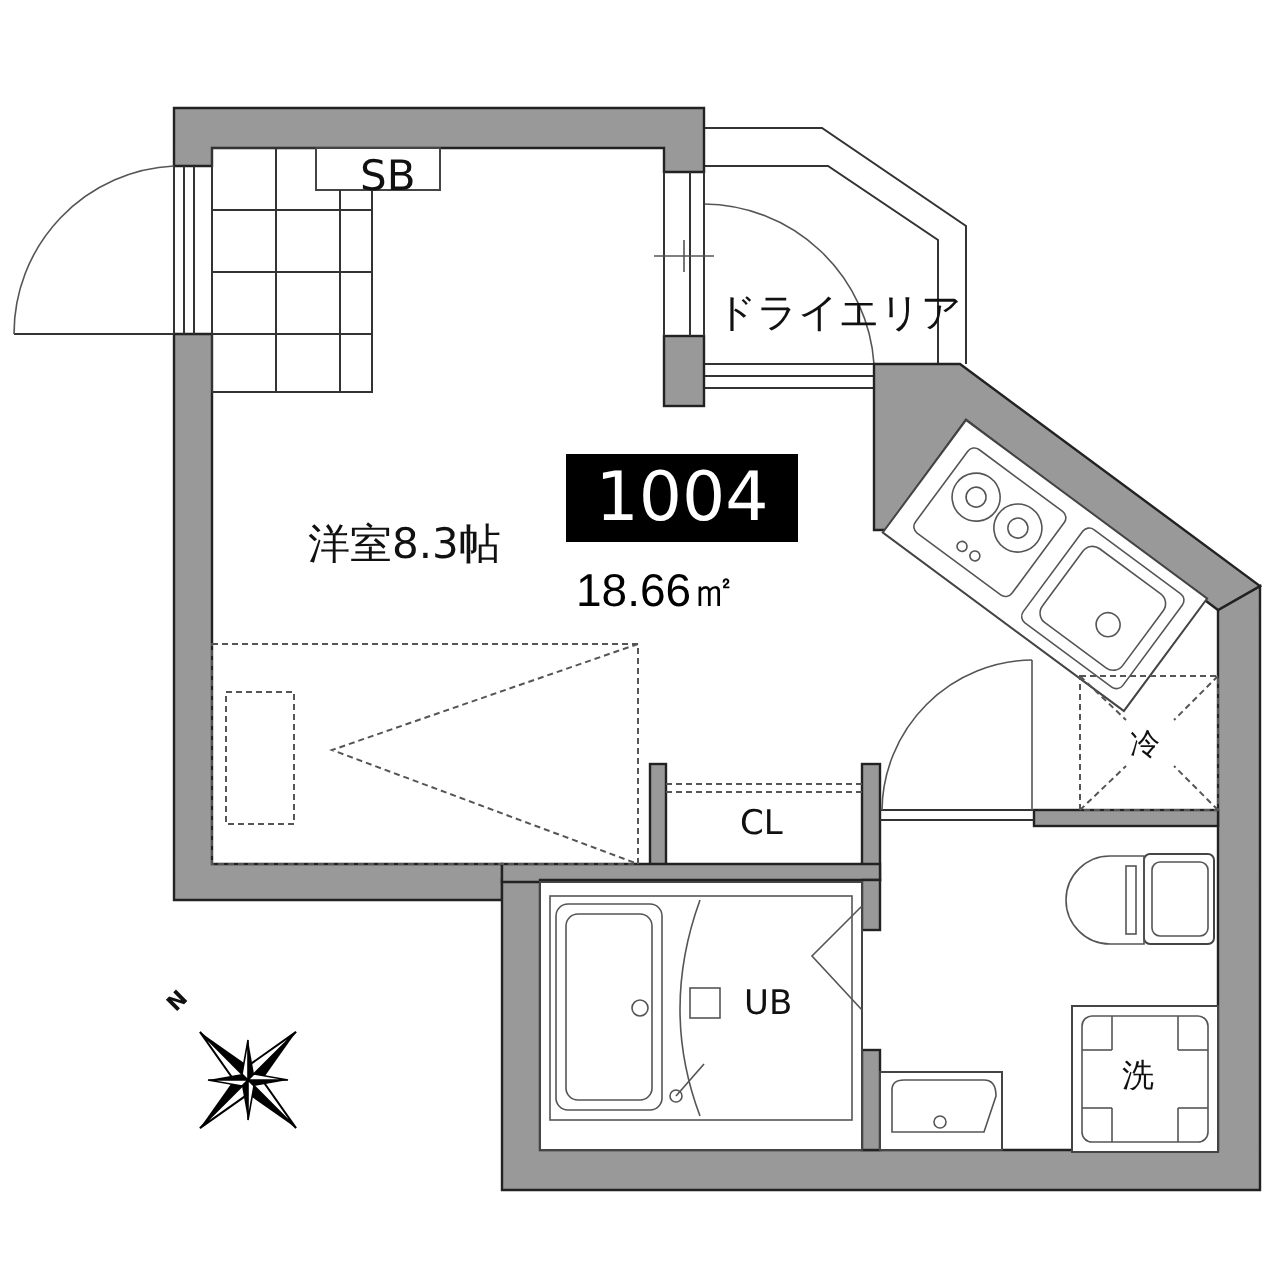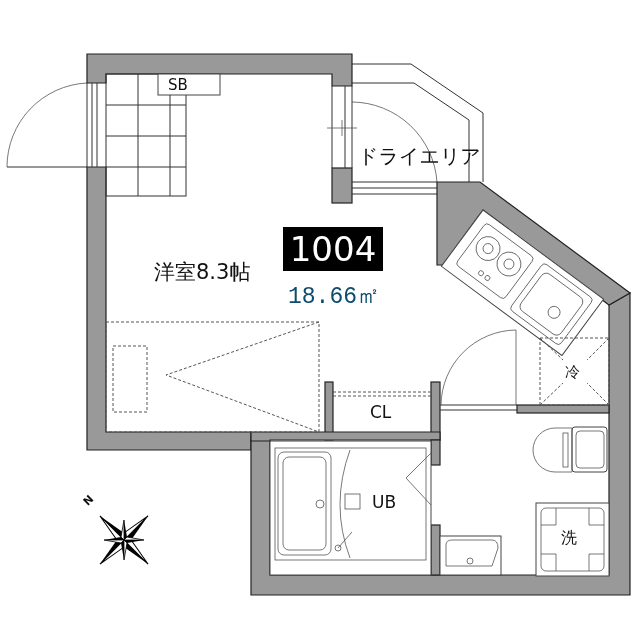--- a/index.html
+++ b/index.html
@@ -4,22 +4,22 @@
   <style>
     html, body { margin: 0; padding: 0; background: #ffffff; }
     body { width: 640px; height: 640px; overflow: hidden; position: relative; }
     svg { position: absolute; left: 0; top: 0; }
     .wall { fill: #999999; stroke: #222222; stroke-width: 1.2; }
     .line { fill: none; stroke: #333333; stroke-width: 1; }
     .thin { fill: none; stroke: #555555; stroke-width: 0.8; }
     .dash { fill: none; stroke: #555555; stroke-width: 1; stroke-dasharray: 3 2; }
     .fix { fill: #ffffff; stroke: #444444; stroke-width: 1; }
     .room-label { position: absolute; font-family: "DejaVu Sans", sans-serif; color: #111; white-space: nowrap; }
-    #unit-number { position: absolute; left: 283px; top: 227px; width: 100px; height: 44px; background: #000; color: #fff; font-family: "DejaVu Sans", sans-serif; font-size: 34px; text-align: center; line-height: 44px; }
-    #unit-area { position: absolute; left: 288px; top: 280px; font-family: Liberation Mono, monospace; font-size: 23px; color: #0c4a6e; }
+    #unit-number { position: absolute; left: 283px; top: 227px; width: 116px; height: 44px; background: #000; color: #fff; font-family: "DejaVu Sans", sans-serif; font-size: 34px; text-align: center; line-height: 44px; }
+    #unit-area { position: absolute; left: 288px; top: 280px; font-family: Liberation Sans, sans-serif; font-size: 23px; color: #000000; }
   </style>
 </head>
 <body>
 
 <svg width="640" height="640" viewBox="0 0 640 640">
 
   <g>
     <polyline class="line" points="352,64 411,64 483,113 483,182"></polyline>
     <polyline class="line" points="352,83 414,83 469,120 469,182"></polyline>
     <line class="line" x1="352" y1="182" x2="437" y2="182"></line>
@@ -175,21 +175,21 @@
       <polygon points="20,0 3,3 0,0" fill="#000"></polygon>
       <polygon points="20,0 3,-3 0,0" fill="#fff" stroke="#000" stroke-width="0.8"></polygon>
       <polygon points="0,20 -3,3 0,0" fill="#000"></polygon>
       <polygon points="0,20 3,3 0,0" fill="#fff" stroke="#000" stroke-width="0.8"></polygon>
       <polygon points="-20,0 -3,-3 0,0" fill="#000"></polygon>
       <polygon points="-20,0 -3,3 0,0" fill="#fff" stroke="#000" stroke-width="0.8"></polygon>
     </g>
   </g>
 </svg>
 
-<div class="room-label" style="left:168px;top:76px;font-size:15px;">SB</div>
+<div class="room-label" style="left:180px;top:76px;font-size:21px;">SB</div>
 <div class="room-label" style="left:358px;top:143px;font-size:20px;">ドライエリア</div>
 <div id="unit-number">1004</div>
 <div id="unit-area">18.66㎡</div>
 <div class="room-label" style="left:130px;top:258px;font-size:21px;margin-left:24px;">洋室8.3帖</div>
 <div class="room-label" style="left:370px;top:402px;font-size:17px;">CL</div>
 <div class="room-label" style="left:372px;top:492px;font-size:17px;text-align:center;">UB</div>
 <div class="room-label" style="left:565px;top:363px;font-size:15px;">冷</div>
 <div class="room-label" style="left:561px;top:528px;font-size:16px;">洗</div>
 <div class="room-label" style="left:84px;top:494px;font-size:11px;font-weight:bold;transform:rotate(-45deg);">N</div>
 

